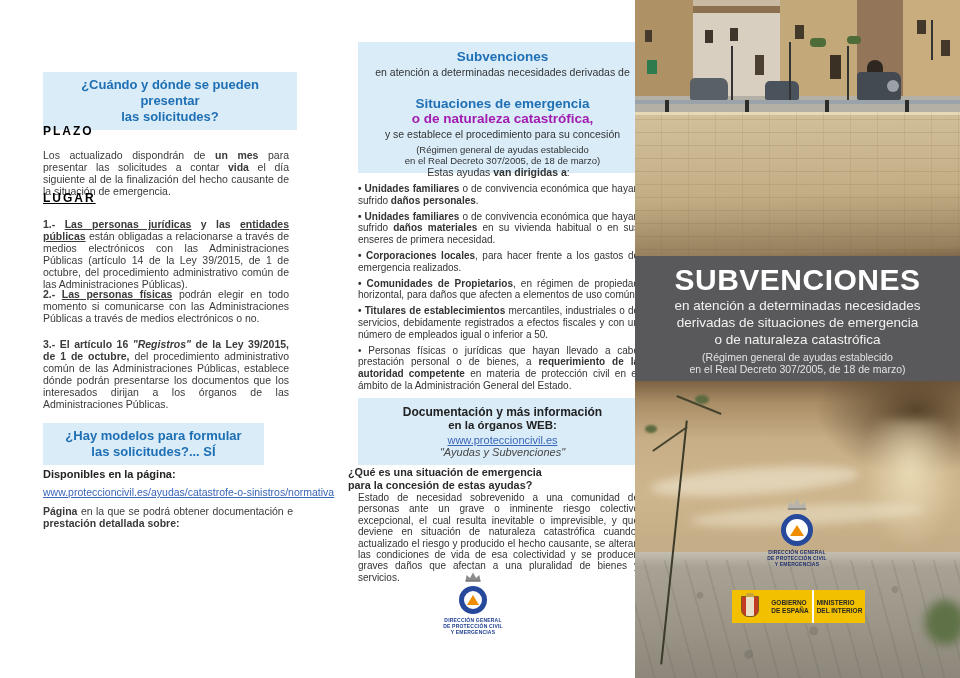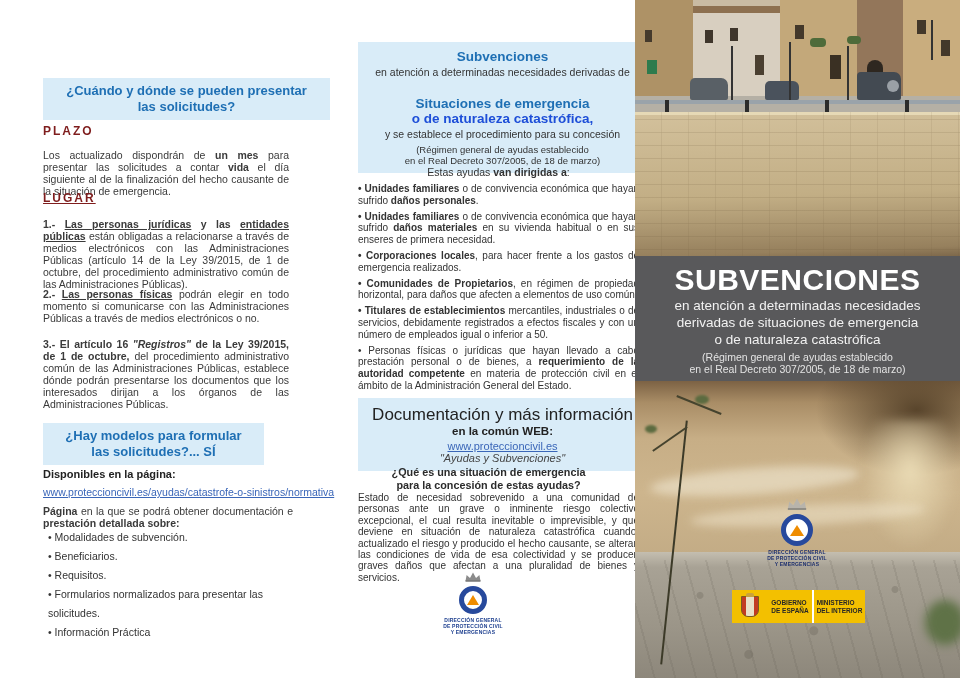--- a/index.html
+++ b/index.html
@@ -4,28 +4,28 @@
 <style>
   html,body{margin:0;padding:0;background:#e9e9e9;}
   .page{position:relative;width:960px;height:678px;background:#ffffff;overflow:hidden;
         font-family:"Liberation Sans","DejaVu Sans",sans-serif;color:#3a3a3a;}
   .abs{position:absolute;}
   .b{font-weight:bold;}
   .u{text-decoration:underline;}
   .i{font-style:italic;}
   .bluebox{background:#d9ecf8;color:#1e6fb4;text-align:center;font-weight:600;}
   .bluebox .bl{font-size:13px;line-height:16px;}
-  .heading{font-size:12px;font-weight:bold;color:#7f1d1d;letter-spacing:2px;}
+  .heading{font-size:12px;font-weight:bold;color:#000000;letter-spacing:2px;}
   .body-p{font-size:10.5px;line-height:12px;text-align:justify;color:#3a3a3a;}
   .link{color:#3a66b8;text-decoration:underline;font-size:10.5px;cursor:pointer;}
   .bullet-line{font-size:10.5px;line-height:19px;color:#333;}
   .mid-line{text-align:center;}
   .mid-bullet{font-size:10px;line-height:11.8px;text-align:justify;color:#333;margin:0 0 4px 0;}
   .docbox{background:#d9ecf8;text-align:center;}
-  .que-h{font-size:10.8px;font-weight:bold;color:#2b2b2b;text-align:center;line-height:13px;}
+  .que-h{font-size:10.8px;font-weight:bold;color:#2b2b2b;text-align:left;line-height:13px;}
 
   
   .emblem{display:flex;flex-direction:column;align-items:center;}
   .emblem .circle{background:#ffffff;border:5px solid #27499c;border-radius:50%;
                   display:flex;align-items:center;justify-content:center;}
   .emblem .tri{width:0;height:0;border-left:7px solid transparent;border-right:7px solid transparent;
                border-bottom:11px solid #ef8c00;}
   .emblem .org{font-size:5px;line-height:6px;font-weight:bold;color:#1d3f8f;text-align:center;
                letter-spacing:.2px;margin-top:3px;}
 
@@ -42,21 +42,21 @@
   .gov-divider{width:2px;background:#ffffff;}
   .coat{width:16px;height:19px;border-radius:0 0 7px 7px;border:1px solid #7a5a20;
         background:linear-gradient(90deg,#c23b22 0 28%,#e8e0c8 28% 72%,#c23b22 72% 100%);position:relative;}
   .coat:before{content:"";position:absolute;left:4px;top:-4px;width:8px;height:4px;background:#caa23a;border-radius:2px 2px 0 0;}
 </style>
 </head>
 <body>
 
 <div class="page">
 
-  <div class="abs bluebox" style="left:43px;top:72px;width:287px;padding:5px 0;margin-top:6px;">
+  <div class="abs bluebox" style="left:43px;top:72px;width:234px;padding:5px 10px;">
     <div class="bl">¿Cuándo y dónde se pueden presentar</div>
     <div class="bl">las solicitudes?</div>
   </div>
 
   <div class="abs heading" style="left:43px;top:124px;">PLAZO</div>
   <div class="abs body-p" style="left:43px;top:149px;width:246px;"><span>Los actualizado dispondrán de </span><span class="b">un mes</span><span> para presentar las solicitudes a contar </span><span class="b">vida</span><span> el día siguiente al de la finalización del hecho causante de la situación de emergencia.</span></div>
 
   <div class="abs heading u" style="left:43px;top:191px;">LUGAR</div>
 
   <div class="abs body-p" style="left:43px;top:218px;width:246px;"><span class="b">1.- </span><span class="b u">Las personas jurídicas</span><span class="b"> y las </span><span class="b u">entidades públicas</span><span> están obligadas a relacionarse a través de medios electrónicos con las Administraciones Públicas (artículo 14 de la Ley 39/2015, de 1 de octubre, del procedimiento administrativo común de las Administraciones Públicas).</span></div>
@@ -66,52 +66,45 @@
   <div class="abs bluebox" style="left:43px;top:423px;width:221px;padding:5px 0;">
     <div class="bl">¿Hay modelos para formular</div>
     <div class="bl">las solicitudes?... SÍ</div>
   </div>
 
   <div class="abs" style="left:43px;top:468px;font-size:11px;font-weight:bold;color:#222;">Disponibles en la página:</div>
   <div class="abs link" style="left:43px;top:486px;">www.proteccioncivil.es/ayudas/catastrofe-o-sinistros/normativa</div>
 
   <div class="abs body-p" style="left:43px;top:505px;width:250px;"><span class="b">Página </span><span>en la que se podrá obtener documentación e </span><span class="b">prestación detallada sobre:</span></div>
 
-  <div class="abs" style="left:48px;top:528px;width:250px;">
-    <div class="bullet-line">• Modalidades de subvención.</div>
-    <div class="bullet-line">• Beneficiarios.</div>
-    <div class="bullet-line">• Requisitos.</div>
-    <div class="bullet-line">• Formularios normalizados para presentar las solicitudes.</div>
-    <div class="bullet-line">• Información Práctica</div>
-  </div>
 
   <div class="abs docbox" style="left:358px;top:42px;width:281px;padding:7px 4px;">
     <div style="font-size:13.5px;font-weight:bold;color:#1e6fb4;margin-bottom:2px;">Subvenciones</div>
     <div style="font-size:10.5px;color:#333;margin-bottom:18px;">en atención a determinadas necesidades derivadas de</div>
     <div style="font-size:13.5px;font-weight:bold;color:#1e6fb4;">Situaciones de emergencia</div>
-    <div style="font-size:13.5px;font-weight:bold;color:#1d4ed8;margin-bottom:2px;">o de naturaleza catastrófica,</div>
+    <div style="font-size:13.5px;font-weight:bold;color:#a21caf;margin-bottom:2px;">o de naturaleza catastrófica,</div>
     <div style="font-size:10.5px;color:#333;margin-bottom:4px;">y se establece el procedimiento para su concesión</div>
     <div style="font-size:9.5px;color:#333;">(Régimen general de ayudas establecido</div>
     <div style="font-size:9.5px;color:#333;">en el Real Decreto 307/2005, de 18 de marzo)</div>
   </div>
 
   <div class="abs mid-line" style="left:358px;top:166px;width:281px;font-size:10.5px;color:#333;"><span>Estas ayudas </span><span class="b">van dirigidas a</span><span>:</span></div>
 
   <div class="abs" style="left:358px;top:183px;width:281px;">
     <p class="mid-bullet"><span class="b">• </span><span class="b">Unidades familiares</span><span> o de convivencia económica que hayan sufrido </span><span class="b">daños personales</span><span>.</span></p>
     <p class="mid-bullet"><span class="b">• </span><span class="b">Unidades familiares</span><span> o de convivencia económica que hayan sufrido </span><span class="b">daños materiales</span><span> en su vivienda habitual o en sus enseres de primera necesidad.</span></p>
     <p class="mid-bullet"><span class="b">• </span><span class="b">Corporaciones locales</span><span>, para hacer frente a los gastos de emergencia realizados.</span></p>
     <p class="mid-bullet"><span class="b">• </span><span class="b">Comunidades de Propietarios</span><span>, en régimen de propiedad horizontal, para daños que afecten a elementos de uso común.</span></p>
     <p class="mid-bullet"><span class="b">• </span><span class="b">Titulares de establecimientos</span><span> mercantiles, industriales o de servicios, debidamente registrados a efectos fiscales y con un número de empleados igual o inferior a 50.</span></p>
     <p class="mid-bullet"><span>• Personas físicas o jurídicas que hayan llevado a cabo prestación personal o de bienes, a </span><span class="b">requerimiento de la autoridad competente</span><span> en materia de protección civil en el ámbito de la Administración General del Estado.</span></p>
   </div>
 
   <div class="abs docbox" style="left:358px;top:398px;width:281px;padding:7px 4px;">
-    <div style="font-size:17px;font-weight:normal;color:#222;">Documentación y más información</div>
-    <div style="font-size:11.5px;font-weight:bold;color:#222;margin-bottom:3px;">en la común WEB:</div>
+    <div style="font-size:12px;font-weight:bold;color:#222;">Documentación y más información</div>
+    <div style="font-size:11.5px;font-weight:bold;color:#222;margin-bottom:3px;">en la órganos WEB:</div>
     <div class="link" style="font-size:11px;">www.proteccioncivil.es</div>
     <div class="i" style="font-size:11px;color:#444;">"Ayudas y Subvenciones"</div>
   </div>
 
   <div class="abs que-h" style="left:348px;top:466px;width:281px;">
     <div>¿Qué es una situación de emergencia</div>
     <div>para la concesión de estas ayudas?</div>
   </div>
   <div class="abs" style="left:358px;top:492px;width:281px;font-size:10px;line-height:11.4px;text-align:justify;color:#333;">Estado de necesidad sobrevenido a una comunidad de personas ante un grave o inminente riesgo colectivo excepcional, el cual resulta inevitable o imprevisible, y que deviene en situación de naturaleza catastrófica cuando, actualizado el riesgo y producido el hecho causante, se alteran las condiciones de vida de esa colectividad y se producen graves daños que afectan a una pluralidad de bienes y servicios.</div>
 

